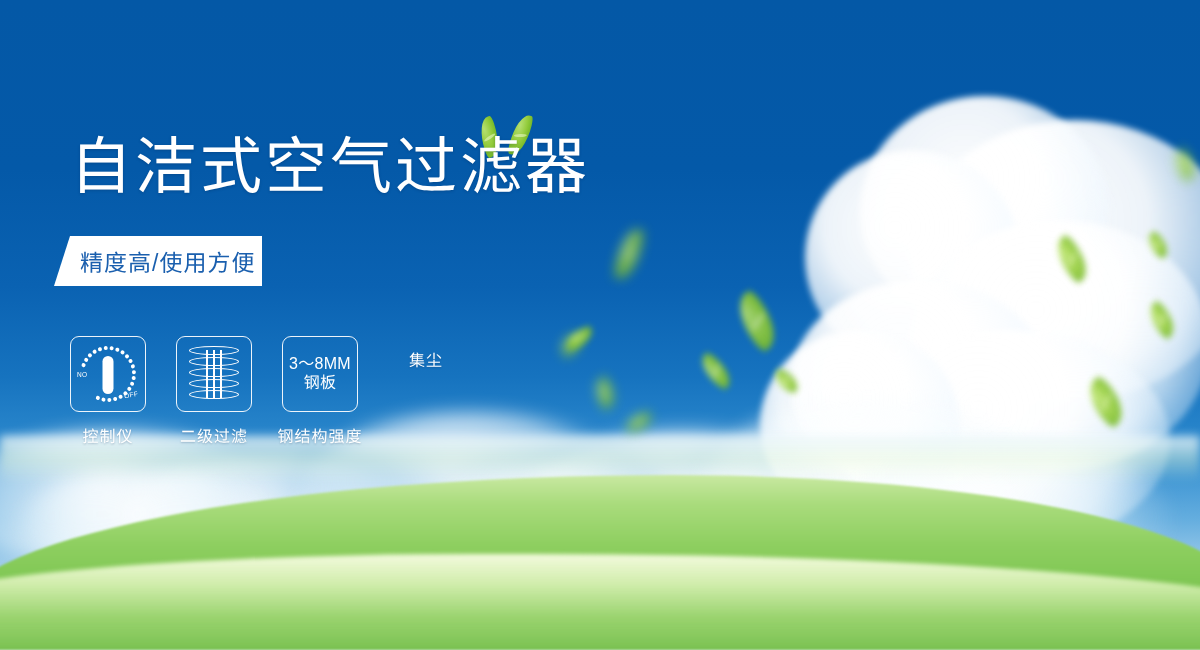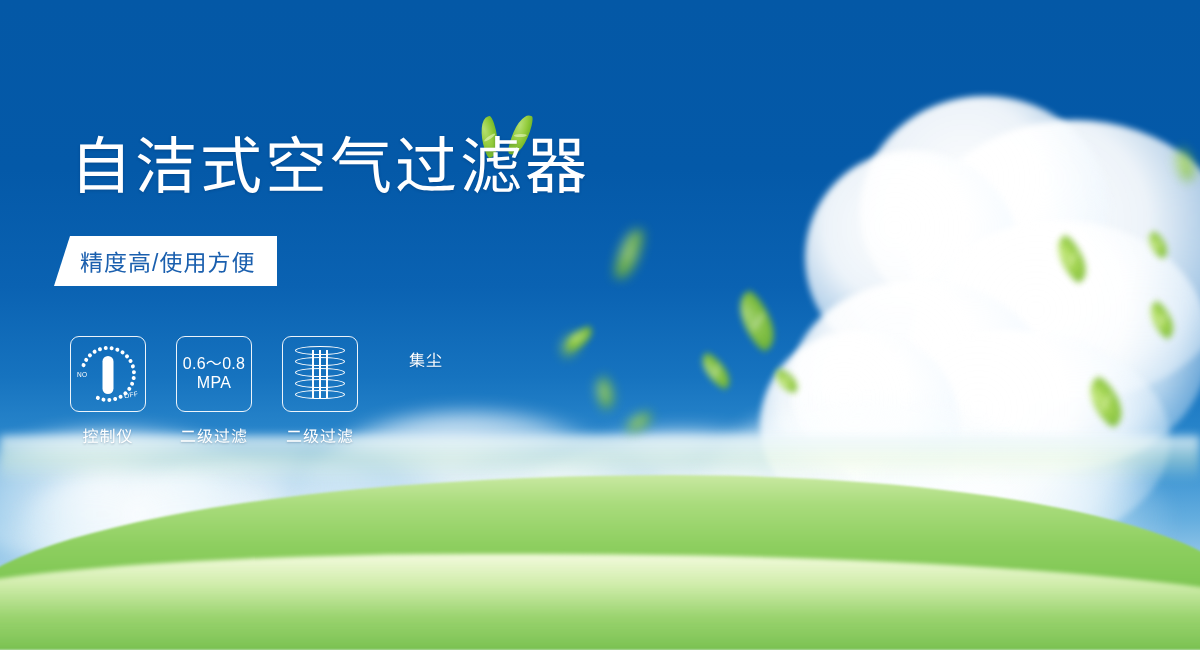--- a/index.html
+++ b/index.html
@@ -200,21 +200,21 @@
     color: #ffffff;
     font-size: 23px;
     letter-spacing: 1px;
     white-space: nowrap;
   }
   .subbar-right {
     position: relative;
     background: #ffffff;
     display: flex;
     align-items: center;
-    padding: 0 22px 0 26px;
+    padding: 0 7px 0 26px;
     box-sizing: border-box;
     clip-path: polygon(16px 0, 100% 0, 100% 100%, 0 100%);
     margin-left: -14px;
   }
   .subbar-right span {
     color: #1a5fae;
     font-size: 23px;
     letter-spacing: 1px;
     white-space: nowrap;
   }
@@ -431,44 +431,44 @@
           <div class="dial-dot" style="transform:rotate(87deg)  translate(26px)"></div>
           <div class="dial-dot" style="transform:rotate(100deg) translate(26px)"></div>
           <div class="dial-dot" style="transform:rotate(113deg) translate(26px)"></div>
           <div class="dial-no">NO</div>
           <div class="dial-off">OFF</div>
         </div>
       </div>
       <div class="feature-label">控制仪</div>
     </div>
 
-    <div class="feature">
-      <div class="feature-box">
-        <div class="feature-text">0.6～0.8</div>
-        <div class="feature-text">MPA</div>
-      </div>
-      <div class="feature-label">二级过滤</div>
-    </div>
 
     <div class="feature">
       <div class="feature-box">
         <div class="cartridge">
           <div class="cart-bar" style="left:17px"></div>
           <div class="cart-bar" style="left:24px"></div>
           <div class="cart-bar" style="left:31px"></div>
           <div class="cart-ring" style="top:0px"></div>
           <div class="cart-ring" style="top:11px"></div>
           <div class="cart-ring" style="top:22px"></div>
           <div class="cart-ring" style="top:33px"></div>
           <div class="cart-ring" style="top:44px"></div>
         </div>
       </div>
       <div class="feature-label">二级过滤</div>
     </div>
 
+    <div class="feature">
+      <div class="feature-box">
+        <div class="feature-text">3～8MM</div>
+        <div class="feature-text">钢板</div>
+      </div>
+      <div class="feature-label">钢结构强度</div>
+    </div>
 
     <div class="feature">
       <div class="feature-label">集尘</div>
     </div>
 
   </div>
 
   <div class="leaf blur" style="left:566px; top:330px; width:28px; height:16px; transform:rotate(-22deg);"></div>
 
 </div>

